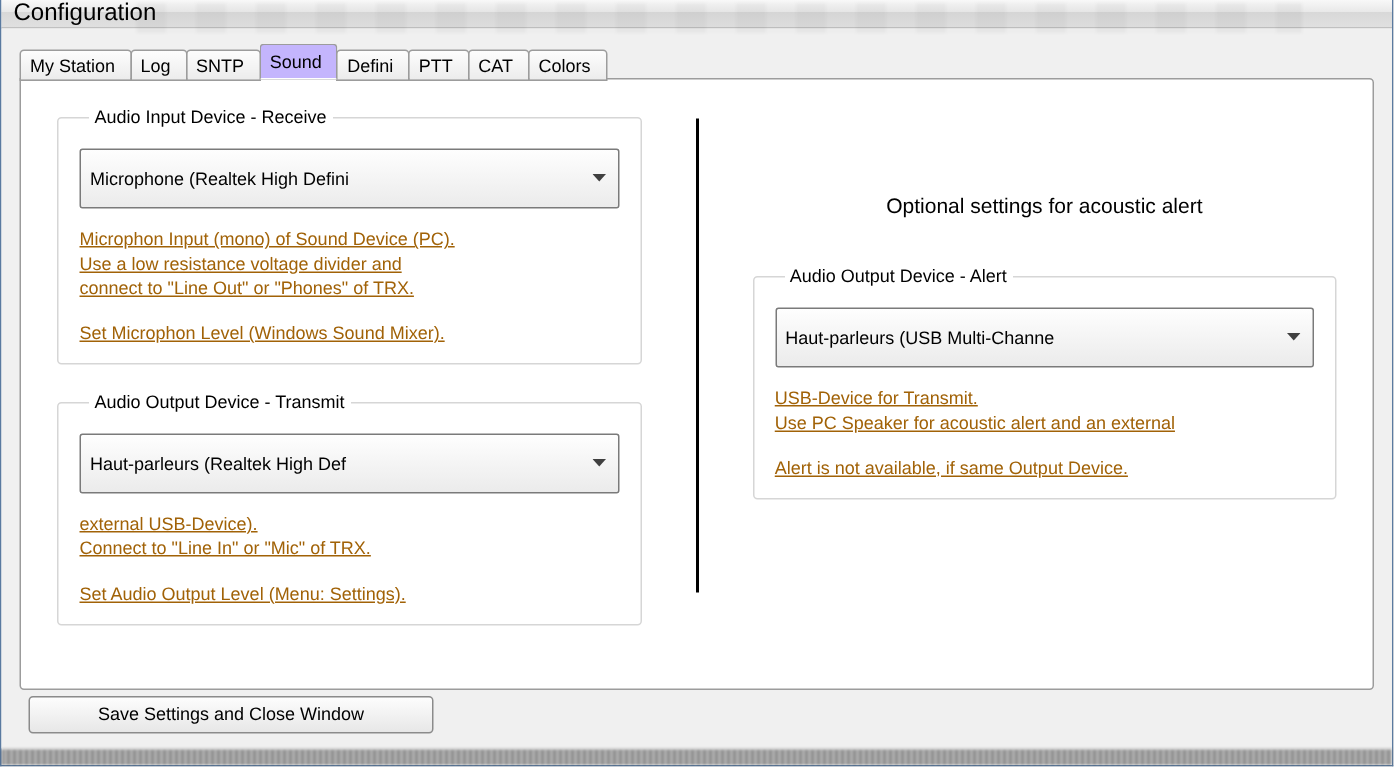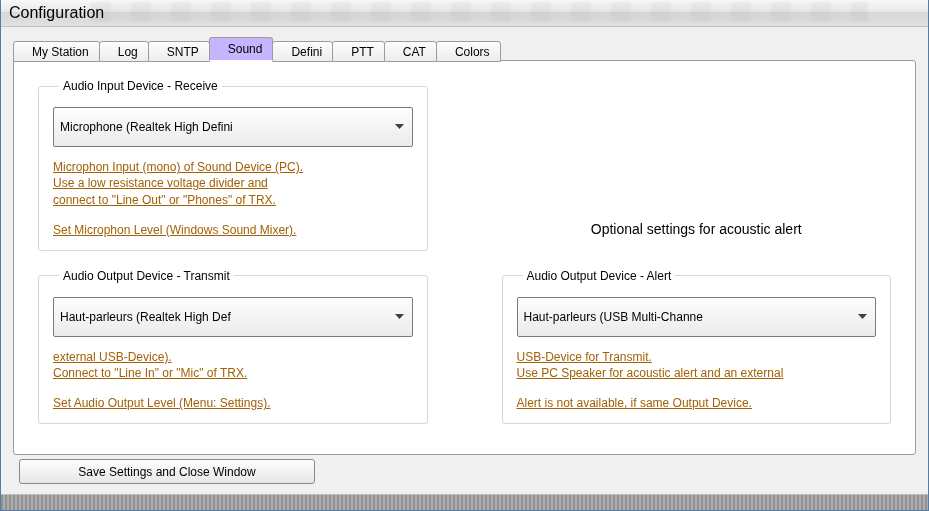--- a/index.html
+++ b/index.html
@@ -42,21 +42,21 @@
     align-items: flex-end;
     height: 24px;
     position: relative;
     z-index: 2;
   }
   .tab {
     background: linear-gradient(#fdfdfd,#ececec);
     border: 1px solid #9c9c9c;
     border-bottom: 1px solid #9c9c9c;
     border-radius: 3px 3px 0 0;
-    padding: 3px 10px 3px 18px;
+    padding: 3px 10px 3px 6px;
     margin-right: 0px;
     font-size: 12px;
     color: #000;
     cursor: default;
     position: relative;
     top: 1px;
     height: 21px;
     line-height: 14px;
   }
   .tab + .tab { margin-left: -1px; }
@@ -75,23 +75,22 @@
     border-radius: 0 3px 3px 3px;
     position: relative;
     margin-top: -1px;
     display: flex;
     flex-direction: column;
   }
   .panel-body {
     flex: 1;
     display: flex;
     position: relative;
-    padding: 18px 24px 12px 24px;
+    padding: 18px 24px 24px 24px;
     gap: 30px;
-    align-items: flex-end;
   }
   .col {
     flex: 1;
     display: flex;
     flex-direction: column;
   }
   .col-left { max-width: 400px; }
   .col-right { padding-top: 58px; }
   .divider {
     width: 2px;
@@ -149,21 +148,21 @@
   .heading-optional {
     font-size: 14px;
     color: #000;
     text-align: center;
     margin-bottom: 32px;
   }
   .save-row {
     padding: 4px 0 0 6px;
   }
   button.save-btn {
-    width: 296px;
+    width: 270px;
     height: 25px;
     font: inherit;
     font-size: 12px;
     background: linear-gradient(#fdfdfd,#e7e7e7);
     border: 1px solid #8b8b8b;
     border-radius: 3px;
     cursor: default;
   }
   .status-strip {
     height: 16px;

